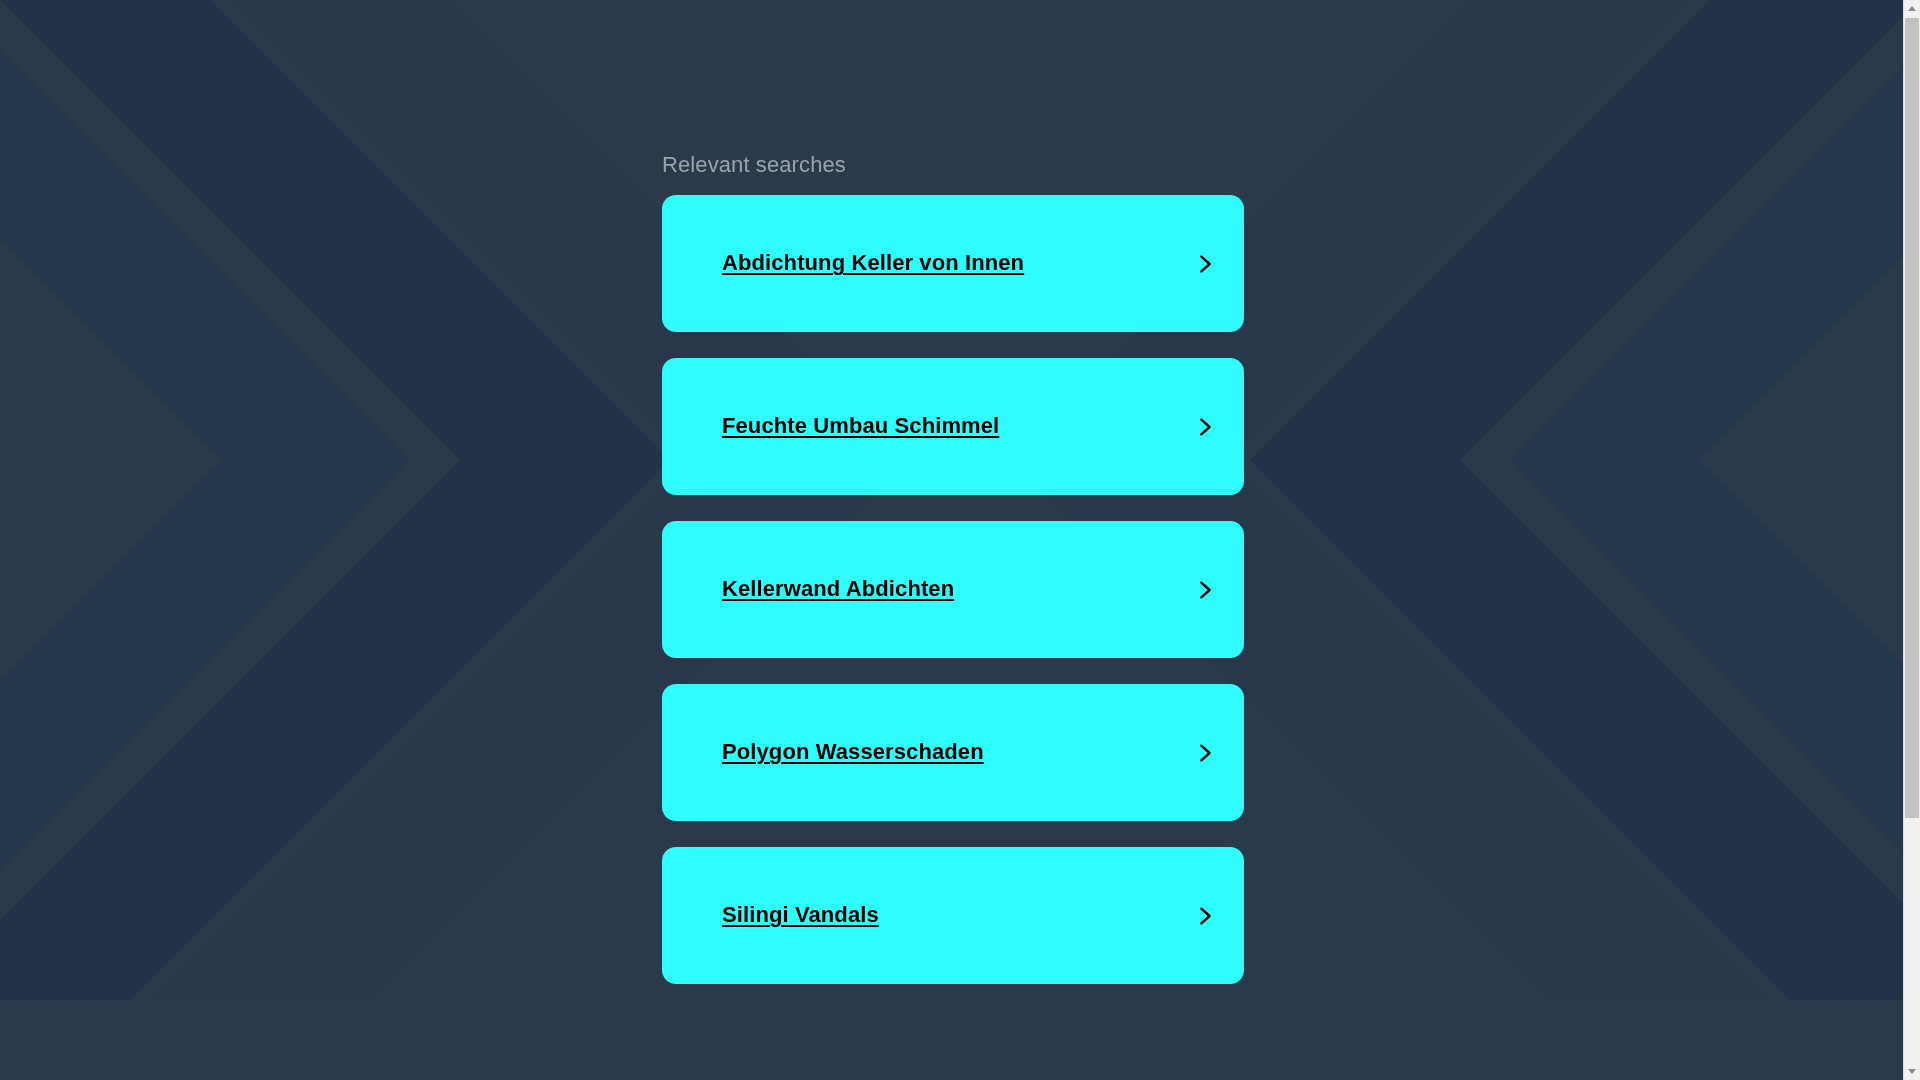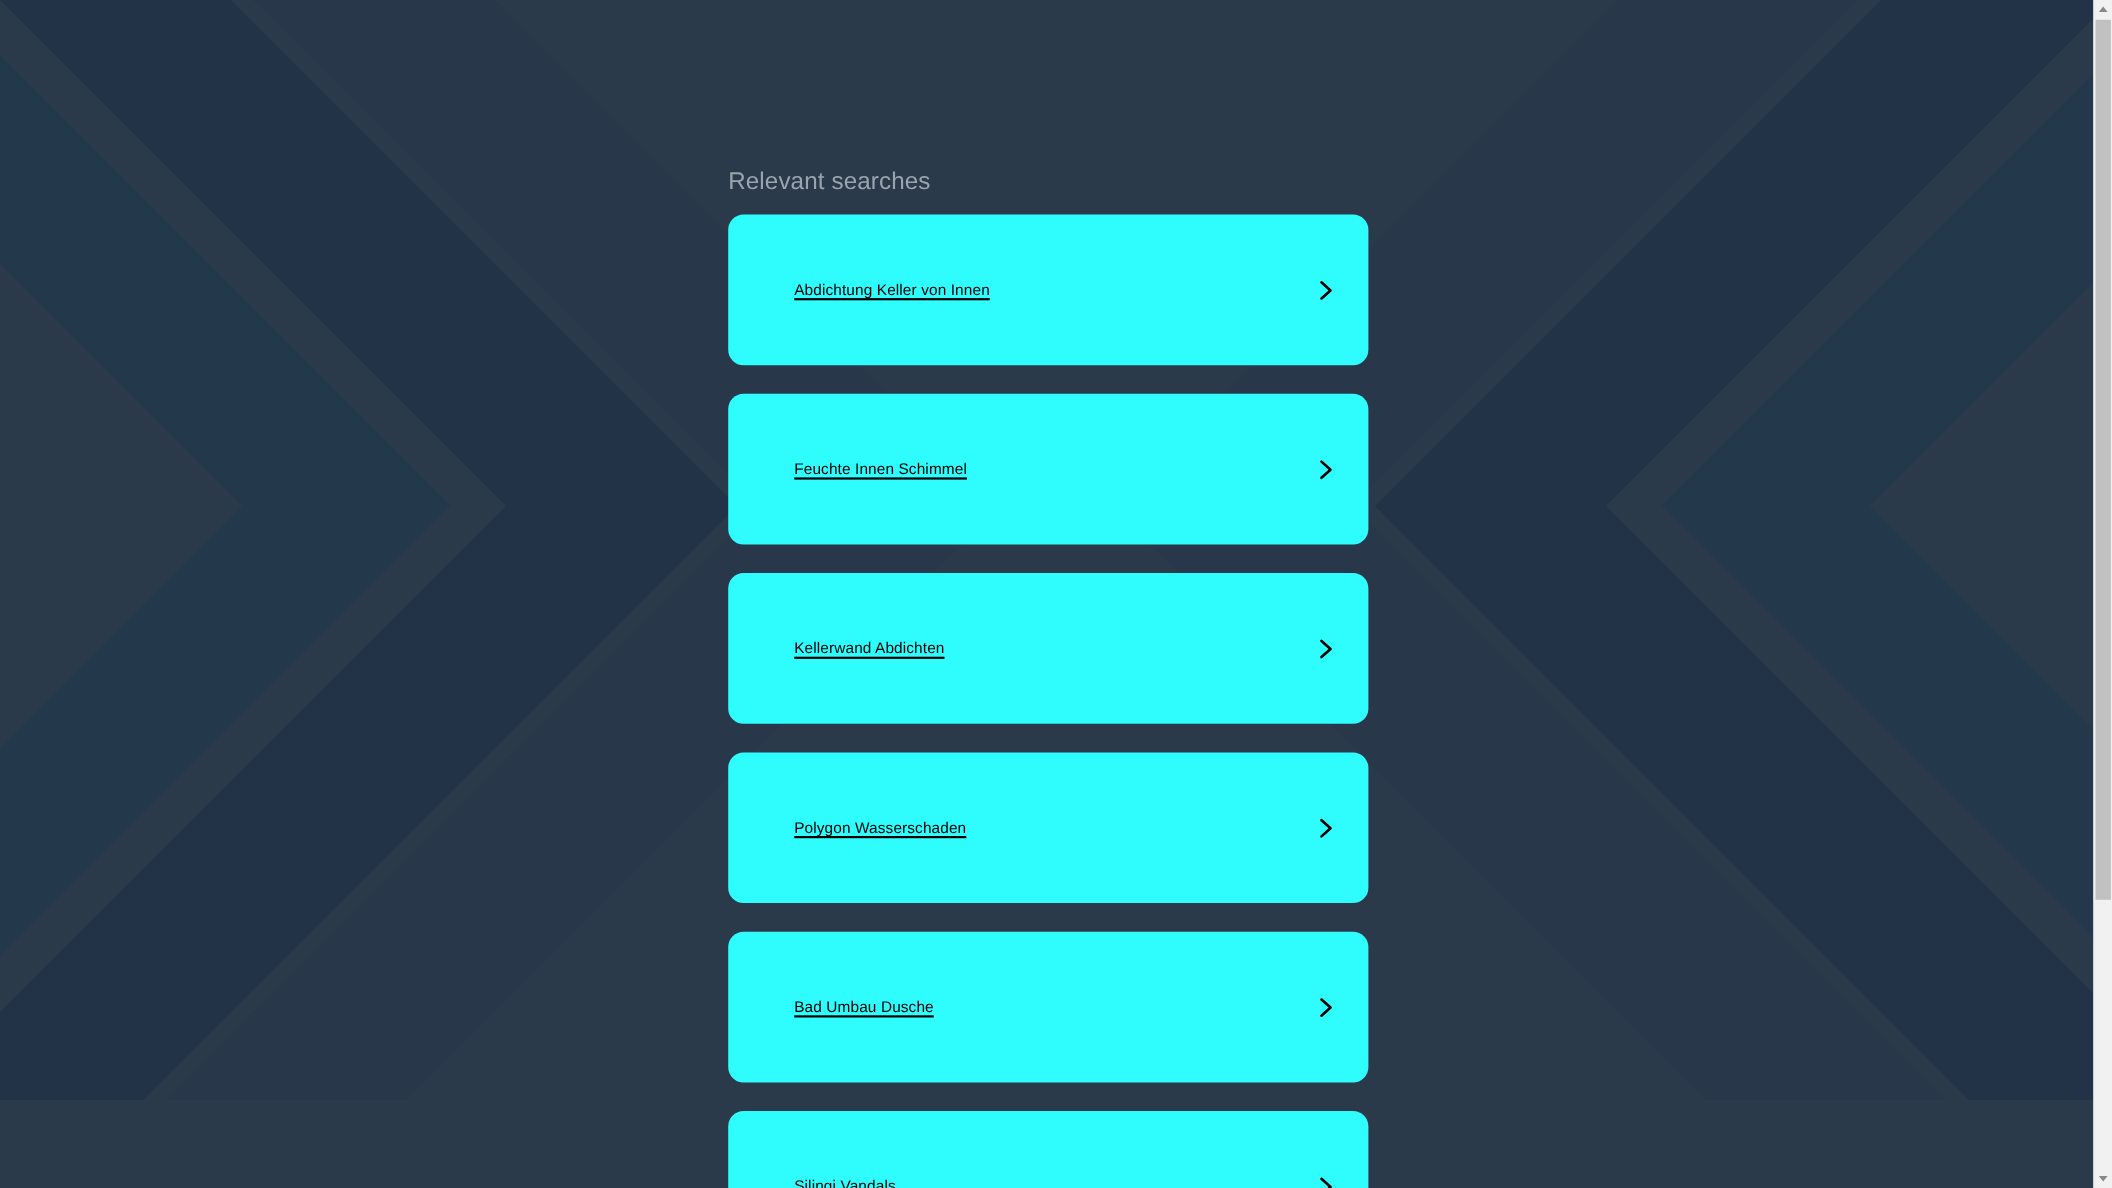--- a/index.html
+++ b/index.html
@@ -80,22 +80,22 @@
     display: flex;
     align-items: center;
     justify-content: space-between;
     padding: 0 28px 0 60px;
     cursor: pointer;
     text-decoration: none;
   }
 
   .search-card-label {
     color: #000000;
-    font-size: 14px;
-    font-weight: normal;
+    font-size: 22px;
+    font-weight: bold;
     text-decoration: underline;
     text-underline-offset: 3px;
     text-decoration-thickness: 2px;
     letter-spacing: 0.1px;
     white-space: nowrap;
     line-height: 1.1;
   }
 
   .chevron-icon {
     flex: 0 0 auto;
@@ -183,21 +183,21 @@
       <a class="search-card" href="#">
         <span class="search-card-label">Abdichtung Keller von Innen</span>
         <span class="chevron-icon">
           <svg viewBox="0 0 24 24" fill="none" stroke="#000000" stroke-width="2.6" stroke-linecap="round" stroke-linejoin="round" width="22" height="22">
             <polyline points="8 4 17 12 8 20"></polyline>
           </svg>
         </span>
       </a>
 
       <a class="search-card" href="#">
-        <span class="search-card-label">Feuchte Innen Schimmel</span>
+        <span class="search-card-label">Feuchte Umbau Schimmel</span>
         <span class="chevron-icon">
           <svg viewBox="0 0 24 24" fill="none" stroke="#000000" stroke-width="2.6" stroke-linecap="round" stroke-linejoin="round" width="22" height="22">
             <polyline points="8 4 17 12 8 20"></polyline>
           </svg>
         </span>
       </a>
 
       <a class="search-card" href="#">
         <span class="search-card-label">Kellerwand Abdichten</span>
         <span class="chevron-icon">
@@ -209,28 +209,20 @@
 
       <a class="search-card" href="#">
         <span class="search-card-label">Polygon Wasserschaden</span>
         <span class="chevron-icon">
           <svg viewBox="0 0 24 24" fill="none" stroke="#000000" stroke-width="2.6" stroke-linecap="round" stroke-linejoin="round" width="22" height="22">
             <polyline points="8 4 17 12 8 20"></polyline>
           </svg>
         </span>
       </a>
 
-      <a class="search-card" href="#">
-        <span class="search-card-label">Bad Umbau Dusche</span>
-        <span class="chevron-icon">
-          <svg viewBox="0 0 24 24" fill="none" stroke="#000000" stroke-width="2.6" stroke-linecap="round" stroke-linejoin="round" width="22" height="22">
-            <polyline points="8 4 17 12 8 20"></polyline>
-          </svg>
-        </span>
-      </a>
 
       <a class="search-card" href="#">
         <span class="search-card-label">Silingi Vandals</span>
         <span class="chevron-icon">
           <svg viewBox="0 0 24 24" fill="none" stroke="#000000" stroke-width="2.6" stroke-linecap="round" stroke-linejoin="round" width="22" height="22">
             <polyline points="8 4 17 12 8 20"></polyline>
           </svg>
         </span>
       </a>
 

